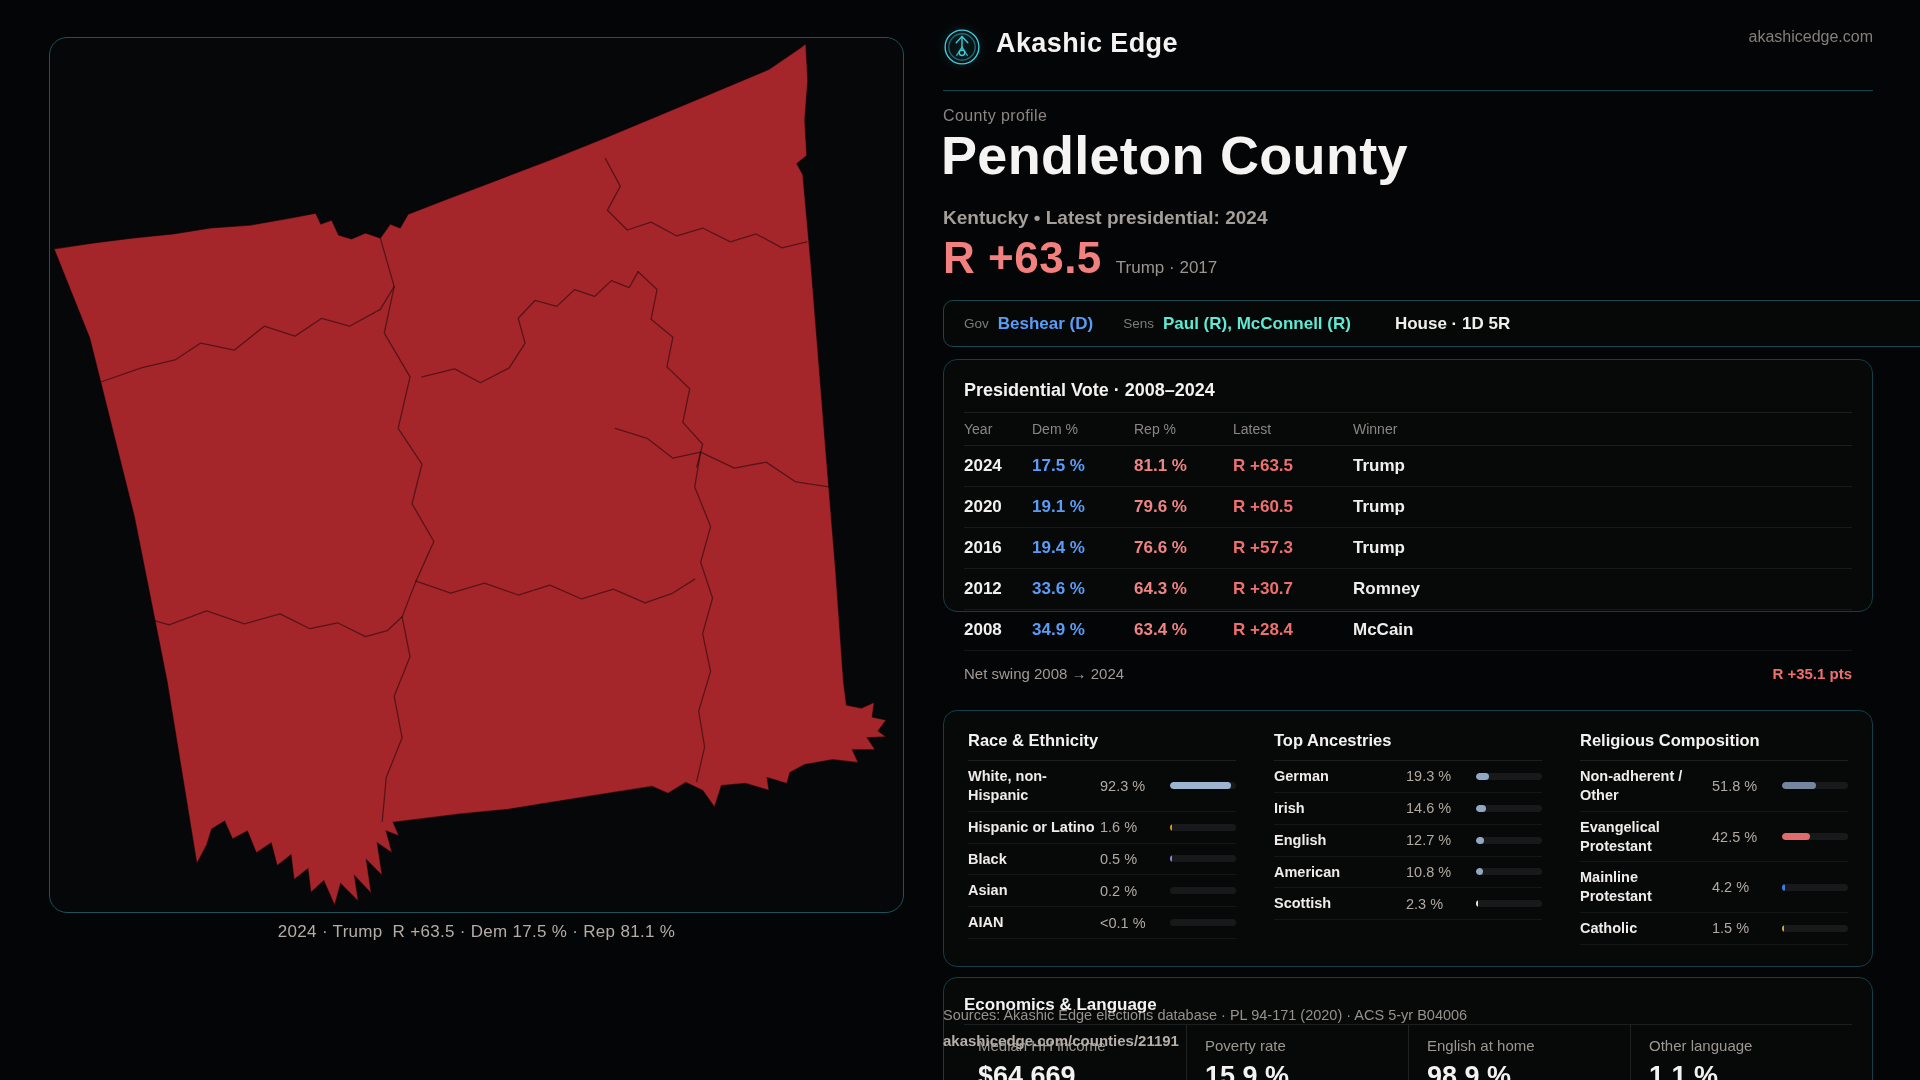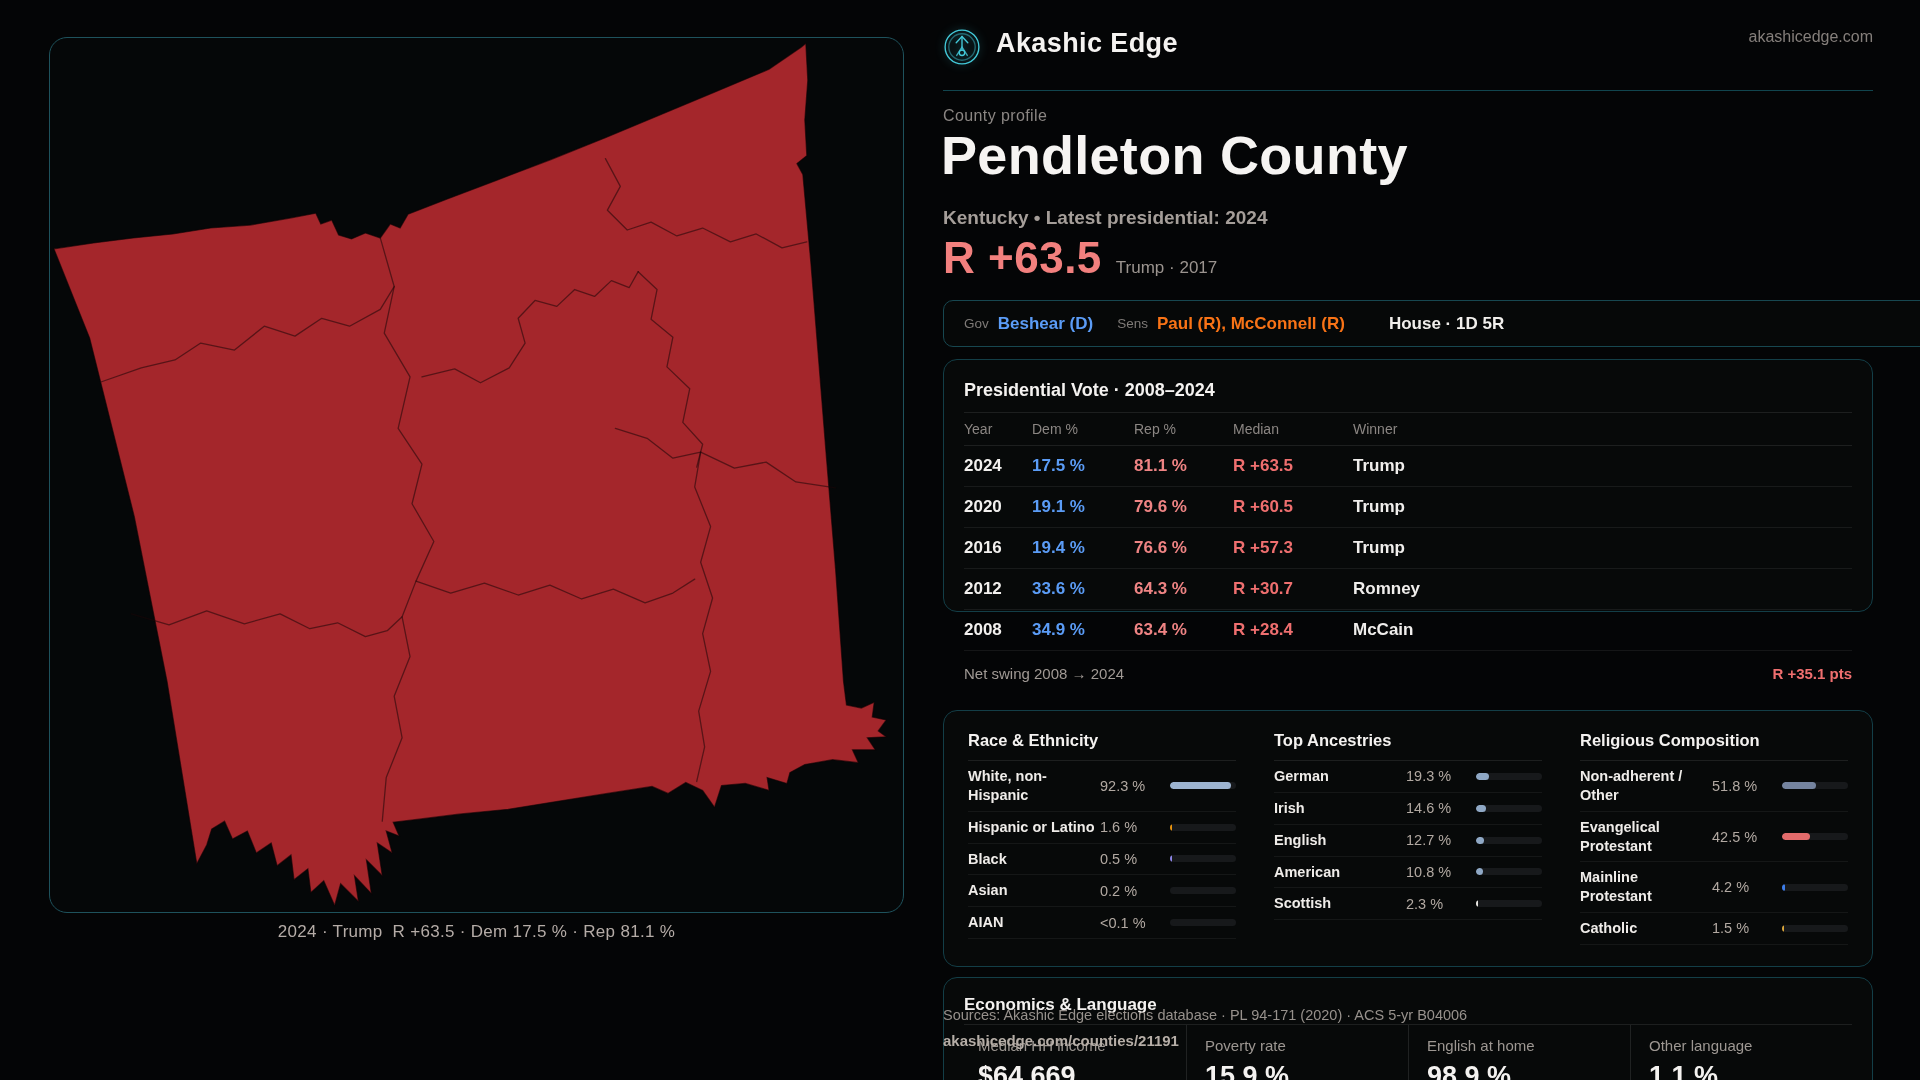--- a/index.html
+++ b/index.html
@@ -26,23 +26,23 @@
   .subtitle { position:absolute; left:943px; top:207px; font-size:19px; font-weight:700; color:#a59e99; }
   .margin-row { position:absolute; left:943px; top:233px; display:flex; align-items:baseline; }
   .big-margin { font-size:44px; font-weight:700; color:#f2807e; letter-spacing:.5px; }
   .margin-note { margin-left:14px; font-size:17px; color:#9b948f; }
 
   
   .officials { position:absolute; left:943px; top:300px; width:1013px; height:47px;
     background:#060808; border:1px solid #174750; border-radius:10px;
     display:flex; align-items:center; padding:0 20px; font-size:17px; }
   .off-label { color:#7e7a77; font-size:13.5px; margin-right:9px; }
-  .off-label.sens { margin-left:24px; }
+  .off-label.sens { margin-left:30px; }
   .off-dem { color:#5b9cf6; font-weight:700; }
-  .off-rep { color:#f97316; font-weight:700; }
+  .off-rep { color:#5eead4; font-weight:700; }
   .off-house { margin-left:44px; color:#f1efec; font-weight:700; }
 
   
   .panel { position:absolute; left:943px; width:930px; background:#070909;
     border:1px solid #133e47; border-radius:14px; }
 
   .pres { top:359px; height:253px; padding:0 20px; }
   .pres-title { padding:20px 0 11px; font-size:18px; font-weight:700; color:#f4f2f0;
     border-bottom:1px solid rgba(255,255,255,.09); }
   .pres-head { display:grid; grid-template-columns:68px 102px 99px 120px 1fr; height:33px;
@@ -147,21 +147,21 @@
   <span class="off-rep">Paul (R), McConnell (R)</span>
   <span class="off-house">House · 1D 5R</span>
 </div>
 
 <section class="panel pres">
   <div class="pres-title">Presidential Vote · 2008–2024</div>
   <div class="pres-head" id="pres-head">
       <div>Year</div>
       <div>Dem %</div>
       <div>Rep %</div>
-      <div>Median</div>
+      <div>Latest</div>
       <div>Winner</div>
     </div>
   <div id="pres-rows">
       <div class="pres-row">
         <div class="c-year">2024</div>
         <div class="c-dem">17.5 %</div>
         <div class="c-rep">81.1 %</div>
         <div class="c-margin">R +63.5</div>
         <div class="c-winner">Trump</div>
       </div>

